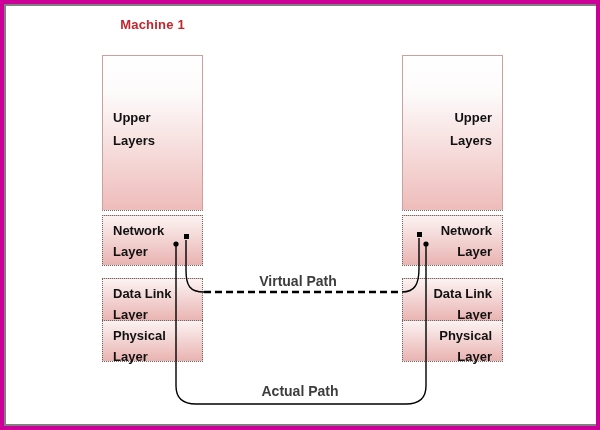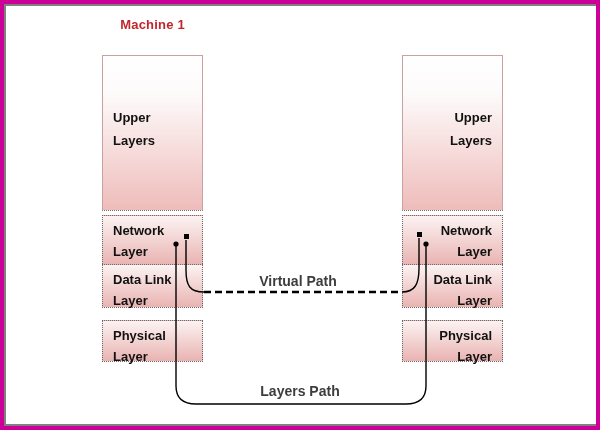--- a/index.html
+++ b/index.html
@@ -61,21 +61,21 @@
     background: linear-gradient(to bottom, #FBF3F2 0%, #E9B3B1 100%);
     padding-top: 4px;
   }
   .stack-box .line { line-height: 21px; }
   .m1-col { left: 98px; }
   .m2-col { left: 398px; }
   .m1-col .line { padding-left: 10px; text-align: left; }
   .m2-col .line { padding-right: 10px; text-align: right; }
 
   .pos-network  { top: 211px; height: 51px; }
-  .pos-datalink { top: 260px; height: 44px; }
+  .pos-datalink { top: 274px; height: 44px; }
   .pos-physical { top: 316px; height: 42px; }
 
   .paths-overlay {
     position: absolute;
     left: 0; top: 0;
     width: 592px;
     height: 422px;
     pointer-events: none;
   }
   .path-label {
@@ -138,14 +138,14 @@
     <path d="M 415 234 L 415 264 C 415 280, 411 288, 398 288" fill="none" stroke="#000000" stroke-width="1.4"></path>
     <rect x="180" y="230" width="5" height="5" fill="#000000"></rect>
     <rect x="413" y="228" width="5" height="5" fill="#000000"></rect>
 
     <path d="M 172 240 L 172 382 Q 172 400 192 400 L 402 400 Q 422 400 422 382 L 422 240" fill="none" stroke="#000000" stroke-width="1.4"></path>
     <circle cx="172" cy="240" r="2.6" fill="#000000"></circle>
     <circle cx="422" cy="240" r="2.6" fill="#000000"></circle>
   </svg>
 
   <div class="path-label virtual">Virtual Path</div>
-  <div class="path-label actual">Layers Path</div>
+  <div class="path-label actual">Actual Path</div>
 </div>
 
 </body></html>

